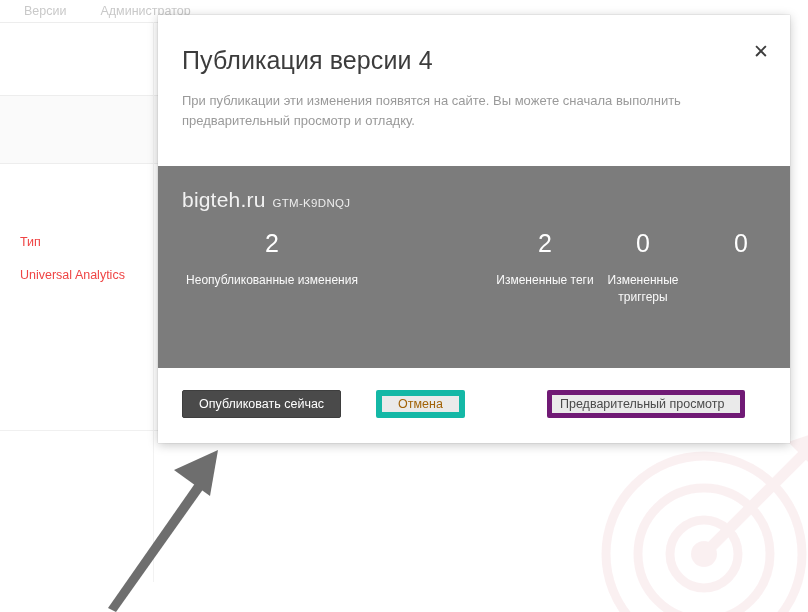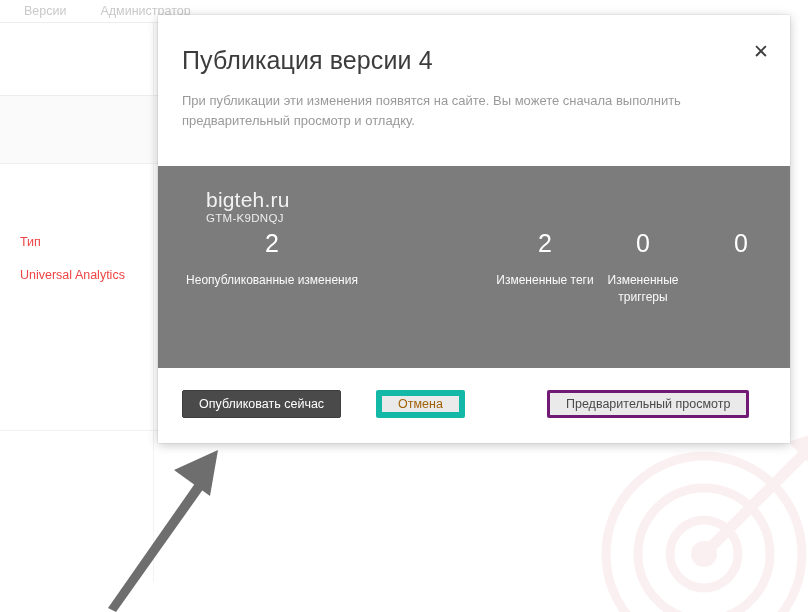--- a/index.html
+++ b/index.html
@@ -147,33 +147,32 @@
     background: #7c7c7c;
     color: #ffffff;
     overflow: hidden;
   }
   .site-row {
     position: absolute;
     left: 24px;
     top: 22px;
     display: flex;
     align-items: baseline;
-    flex-direction: column;
   }
   .site-name {
     font-size: 21px;
     font-weight: 400;
     color: #f2f2f2;
     letter-spacing: 0.2px;
   }
   .site-id {
     font-size: 11.5px;
     font-weight: 400;
     color: #ededed;
-    margin-left: 24px;
+    margin-left: 7px;
     letter-spacing: 0.3px;
   }
   .stats-row {
     position: absolute;
     left: 0;
     right: 0;
     top: 62px;
     display: flex;
     align-items: flex-start;
   }
@@ -224,21 +223,22 @@
   .btn-cancel {
     left: 218px;
     background: #eaeaea;
     color: #a16207;
     border: 6px solid #14b8a6;
   }
   .btn-preview {
     left: 389px;
     background: #eaeaea;
     color: #4a4a4a;
-    border: 3px solid #701a75;
+    border: 5px solid #701a75;
+    padding-left: 8px;
   }
 
   
   .annot-arrow {
     position: absolute;
     left: 92px;
     top: 440px;
     width: 140px;
     height: 172px;
     pointer-events: none;

